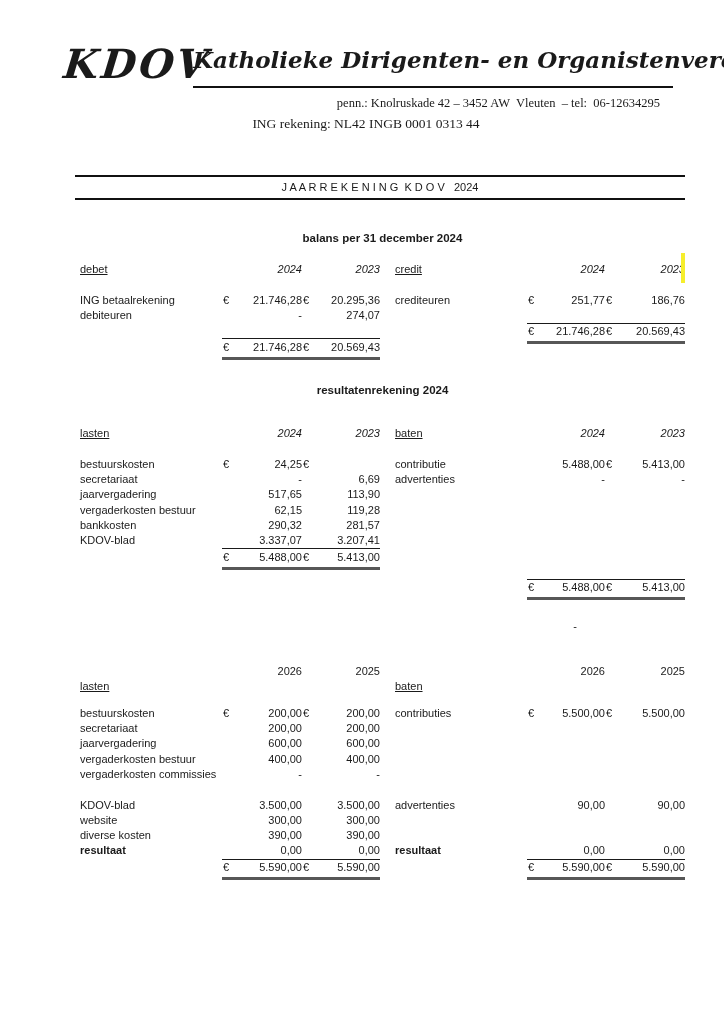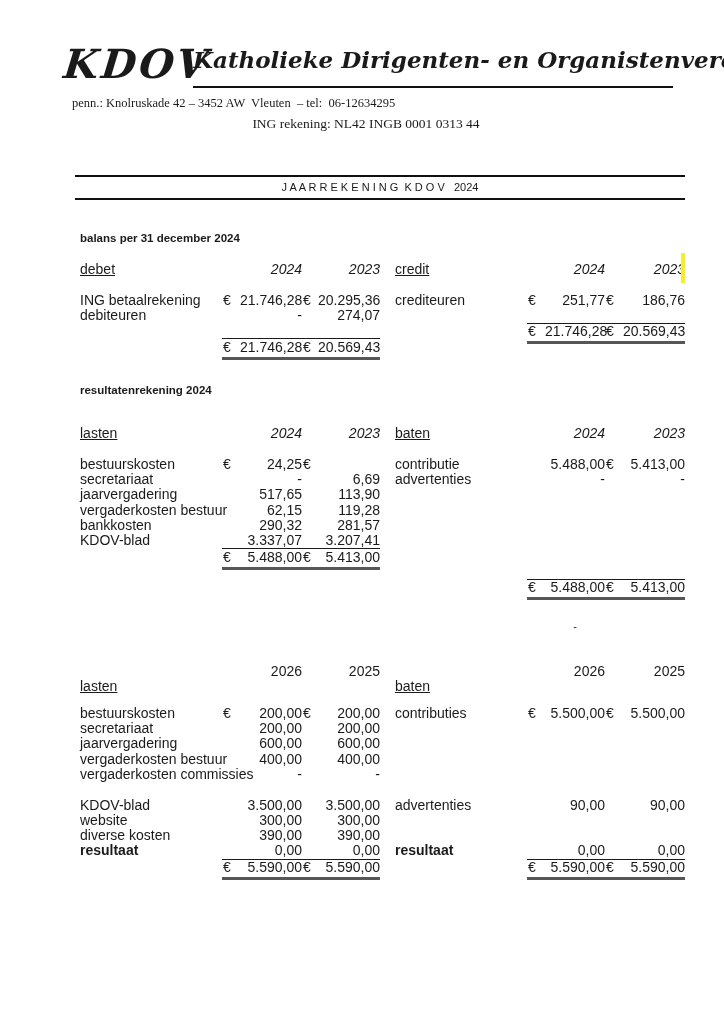--- a/index.html
+++ b/index.html
@@ -7,37 +7,37 @@
         font-family:"Liberation Sans",sans-serif;color:#1a1a1a;overflow:hidden;}
 
   
   .logo{position:absolute;left:64px;top:40px;font-family:"DejaVu Serif",serif;
         font-style:italic;font-weight:bold;font-size:40px;letter-spacing:3px;
         transform:skewX(-6deg);white-space:nowrap;}
   .orgname{position:absolute;left:193px;top:46px;width:480px;text-align:center;
         font-family:"DejaVu Serif",serif;font-style:italic;font-weight:bold;
         font-size:23px;white-space:nowrap;}
   .org-underline{position:absolute;left:193px;top:86px;width:480px;height:2px;background:#111;}
-  .address{position:absolute;left:72px;top:96px;width:588px;text-align:left;
+  .address{position:absolute;left:72px;top:96px;width:588px;text-align:right;
         font-family:"Liberation Serif",serif;font-size:12.5px;white-space:pre;}
   .bank{position:absolute;left:72px;top:116px;width:588px;text-align:center;
         font-family:"Liberation Serif",serif;font-weight:normal;font-size:13.5px;white-space:pre;}
 
   
   .titlebox{position:absolute;left:75px;top:175px;width:610px;height:21px;
         border-top:2px solid #111;border-bottom:2px solid #111;
         text-align:center;font-size:11px;line-height:21px;white-space:pre;}
 
   
-  .sec-title{position:absolute;left:80px;width:605px;
+  .sec-title{position:absolute;left:80px;width:605px;text-align:center;
         font-weight:bold;font-size:11.5px;}
   #balans-title{top:232px;} #resultaten-title{top:384px;} #begroting-title{top:649px;}
 
   
-  .fintab{position:absolute;font-size:14px;}
+  .fintab{position:absolute;font-size:11px;}
   .fintab .row{display:grid;height:15.3px;align-items:center;}
   .fintab.side-left .row{grid-template-columns:142px 18px 62px 16px 62px;}
   .fintab.side-right .row{grid-template-columns:132px 18px 60px 18px 62px;}
   .c{line-height:15px;white-space:pre;overflow:visible;}
   .val{text-align:right;}
   .cur{padding-left:1px;}
   .row.b-label .label{font-weight:bold;}
   .row.b-all .c{font-weight:bold;}
   .headrow .label{text-decoration:underline;}
   .headrow.years-italic .val{font-style:italic;}

